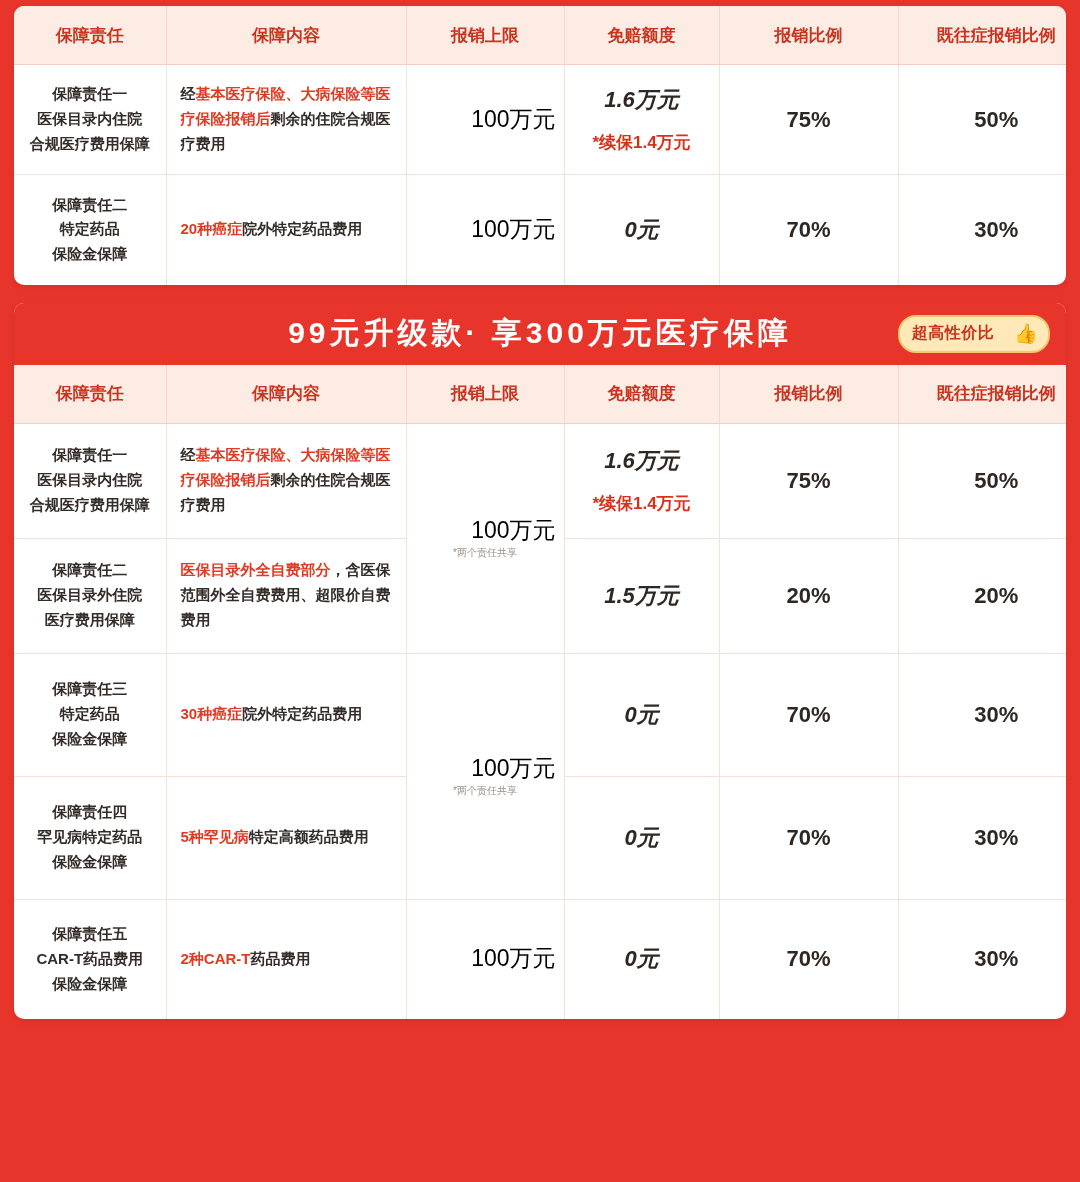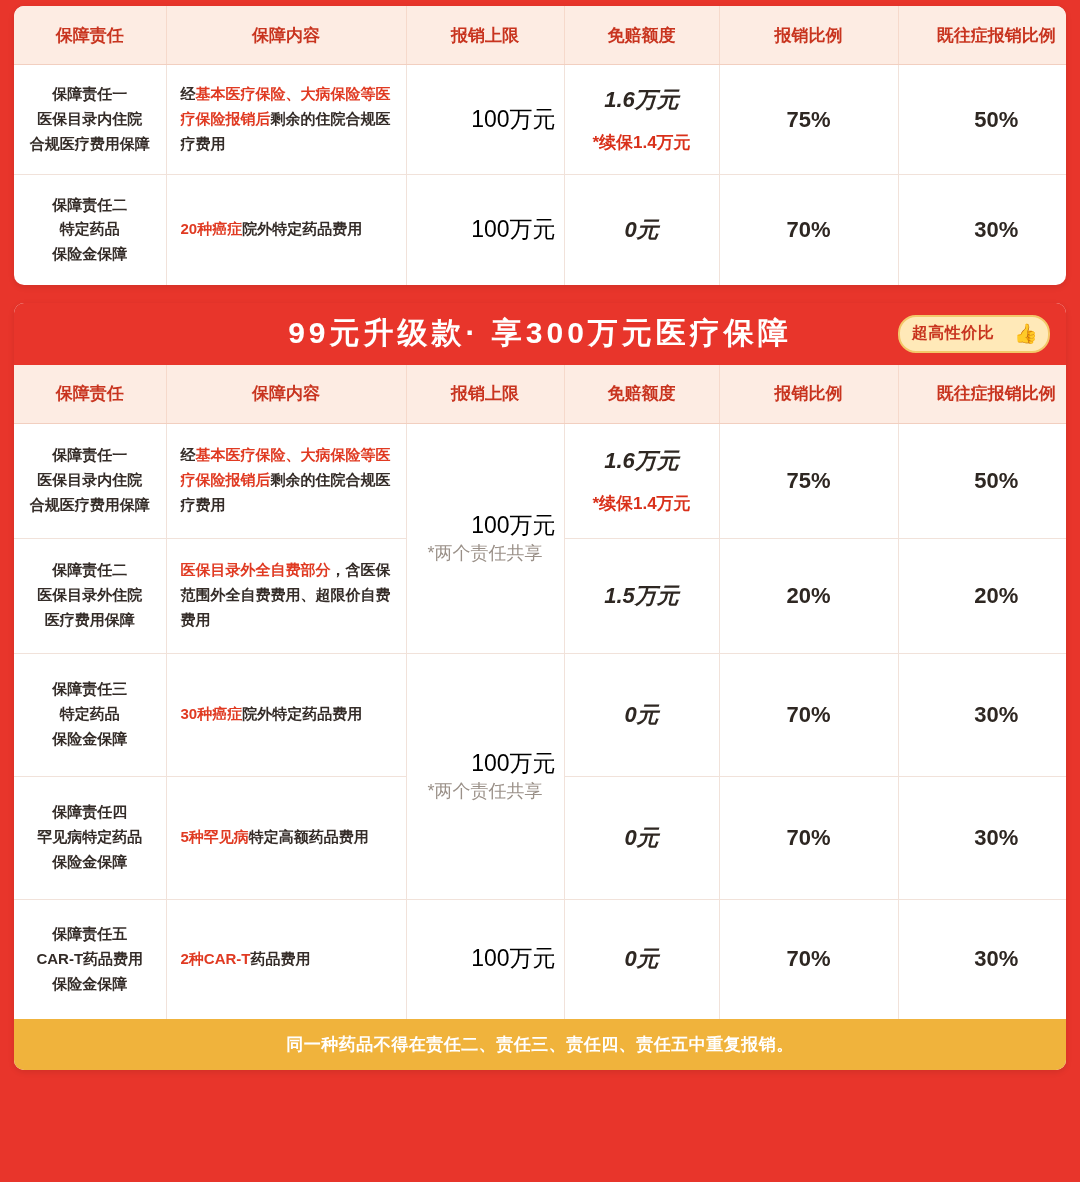--- a/index.html
+++ b/index.html
@@ -138,21 +138,21 @@
     font-size: 17px;
     font-weight: bold;
     margin-top: 16px;
   }
   .pct {
     font-size: 22px;
     font-weight: bold;
     color: #2e2722;
   }
   .shared-note {
-    font-size: 18px;
+    font-size: 10px;
     color: #9a9088;
     margin-top: 0;
     font-weight: normal;
   }
 
   .footer-note {
     background: #f0b33c;
     color: #ffffff;
     font-size: 17px;
     font-weight: bold;
@@ -399,16 +399,15 @@
           </td>
           <td>
             <div class="pct">70%</div>
           </td>
           <td>
             <div class="pct">30%</div>
           </td>
         </tr>
       </tbody>
     </table>
-    <div class="footer-note">同一种药品不得在责任二、责任三、责任四、责任五中重复报销。</div>
   </div>
 
 </div>
 
 </body></html>

